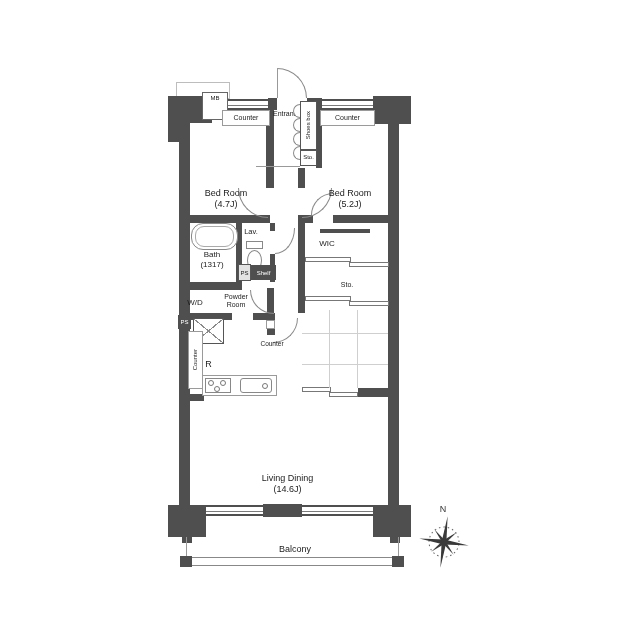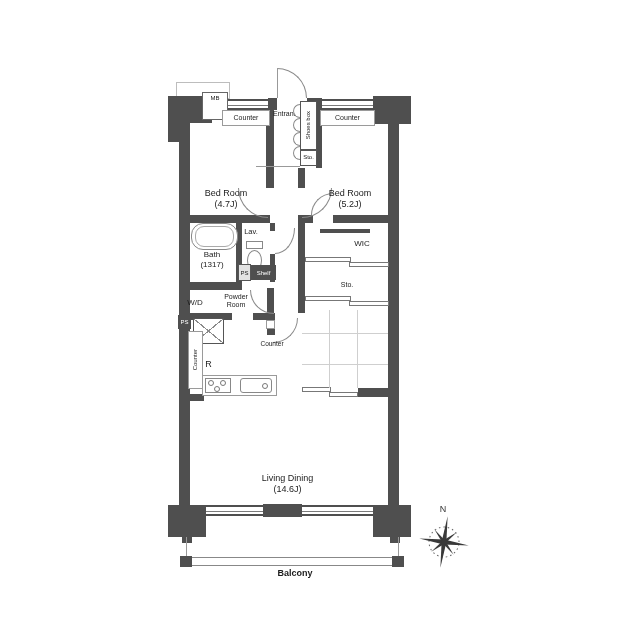--- a/index.html
+++ b/index.html
@@ -158,38 +158,38 @@
   <div class="thinbox" style="left:266px;top:320px;width:9px;height:9px;"></div>
 
   <div class="thinbox" style="left:202px;top:375px;width:75px;height:21px;"></div>
   <div class="thinbox" style="left:205px;top:378px;width:26px;height:15px;border-color:#888;"></div>
   <div class="burner" style="left:208px;top:380px;"></div>
   <div class="burner" style="left:220px;top:380px;"></div>
   <div class="burner" style="left:214px;top:386px;"></div>
   <div class="thinbox" style="left:240px;top:378px;width:32px;height:15px;border-radius:3px;border-color:#888;"></div>
   <div class="burner" style="left:262px;top:383px;"></div>
 
-  <div class="lbl fs8" style="left:344px;top:238px;width:36px;height:12px;">WIC</div>
+  <div class="lbl fs8" style="left:309px;top:238px;width:36px;height:12px;">WIC</div>
   <div class="lbl fs7" style="left:332px;top:279px;width:30px;height:12px;">Sto.</div>
 
   <div class="tatami" style="left:329px;top:310px;width:1px;height:78px;"></div>
   <div class="tatami" style="left:357px;top:310px;width:1px;height:78px;"></div>
   <div class="tatami" style="left:302px;top:333px;width:86px;height:1px;"></div>
   <div class="tatami" style="left:302px;top:364px;width:86px;height:1px;"></div>
 
   <div class="lbl fs9" style="left:240px;top:437px;width:95px;height:27px;flex-direction:column;">
     <span>Living Dining</span><span>(14.6J)</span>
   </div>
 
   <div class="line" style="left:186px;top:537px;width:1px;height:22px;"></div>
   <div class="line" style="left:398px;top:537px;width:1px;height:22px;"></div>
   <div style="position:absolute;left:182px;top:557px;width:220px;height:9px;border-top:1px solid #888;border-bottom:1px solid #888;box-sizing:border-box;"></div>
   <div class="wall" style="left:180px;top:556px;width:12px;height:11px;"></div>
   <div class="wall" style="left:392px;top:556px;width:12px;height:11px;"></div>
-  <div class="lbl fs9" style="left:245px;top:533px;width:100px;height:14px;font-weight:bold;">Balcony</div>
+  <div class="lbl fs9" style="left:245px;top:509px;width:100px;height:14px;">Balcony</div>
 
   <svg width="62" height="70" style="position:absolute;left:414px;top:498px;" viewBox="0 0 62 70">
     <text x="29" y="14" text-anchor="middle" font-size="9" fill="#333" font-family="Liberation Sans, sans-serif">N</text>
     <g transform="rotate(8 30 44)" fill="#3a3a3a" stroke="none">
       <circle cx="30" cy="44" r="15" fill="none" stroke="#666" stroke-width="1" stroke-dasharray="1.5,3"></circle>
       <g transform="rotate(45 30 44)">
         <polygon points="30,28 31.8,44 30,60 28.2,44"></polygon>
         <polygon points="14,44 30,42.2 46,44 30,45.8"></polygon>
       </g>
       <polygon points="30,18 32.4,44 30,70 27.6,44"></polygon>

